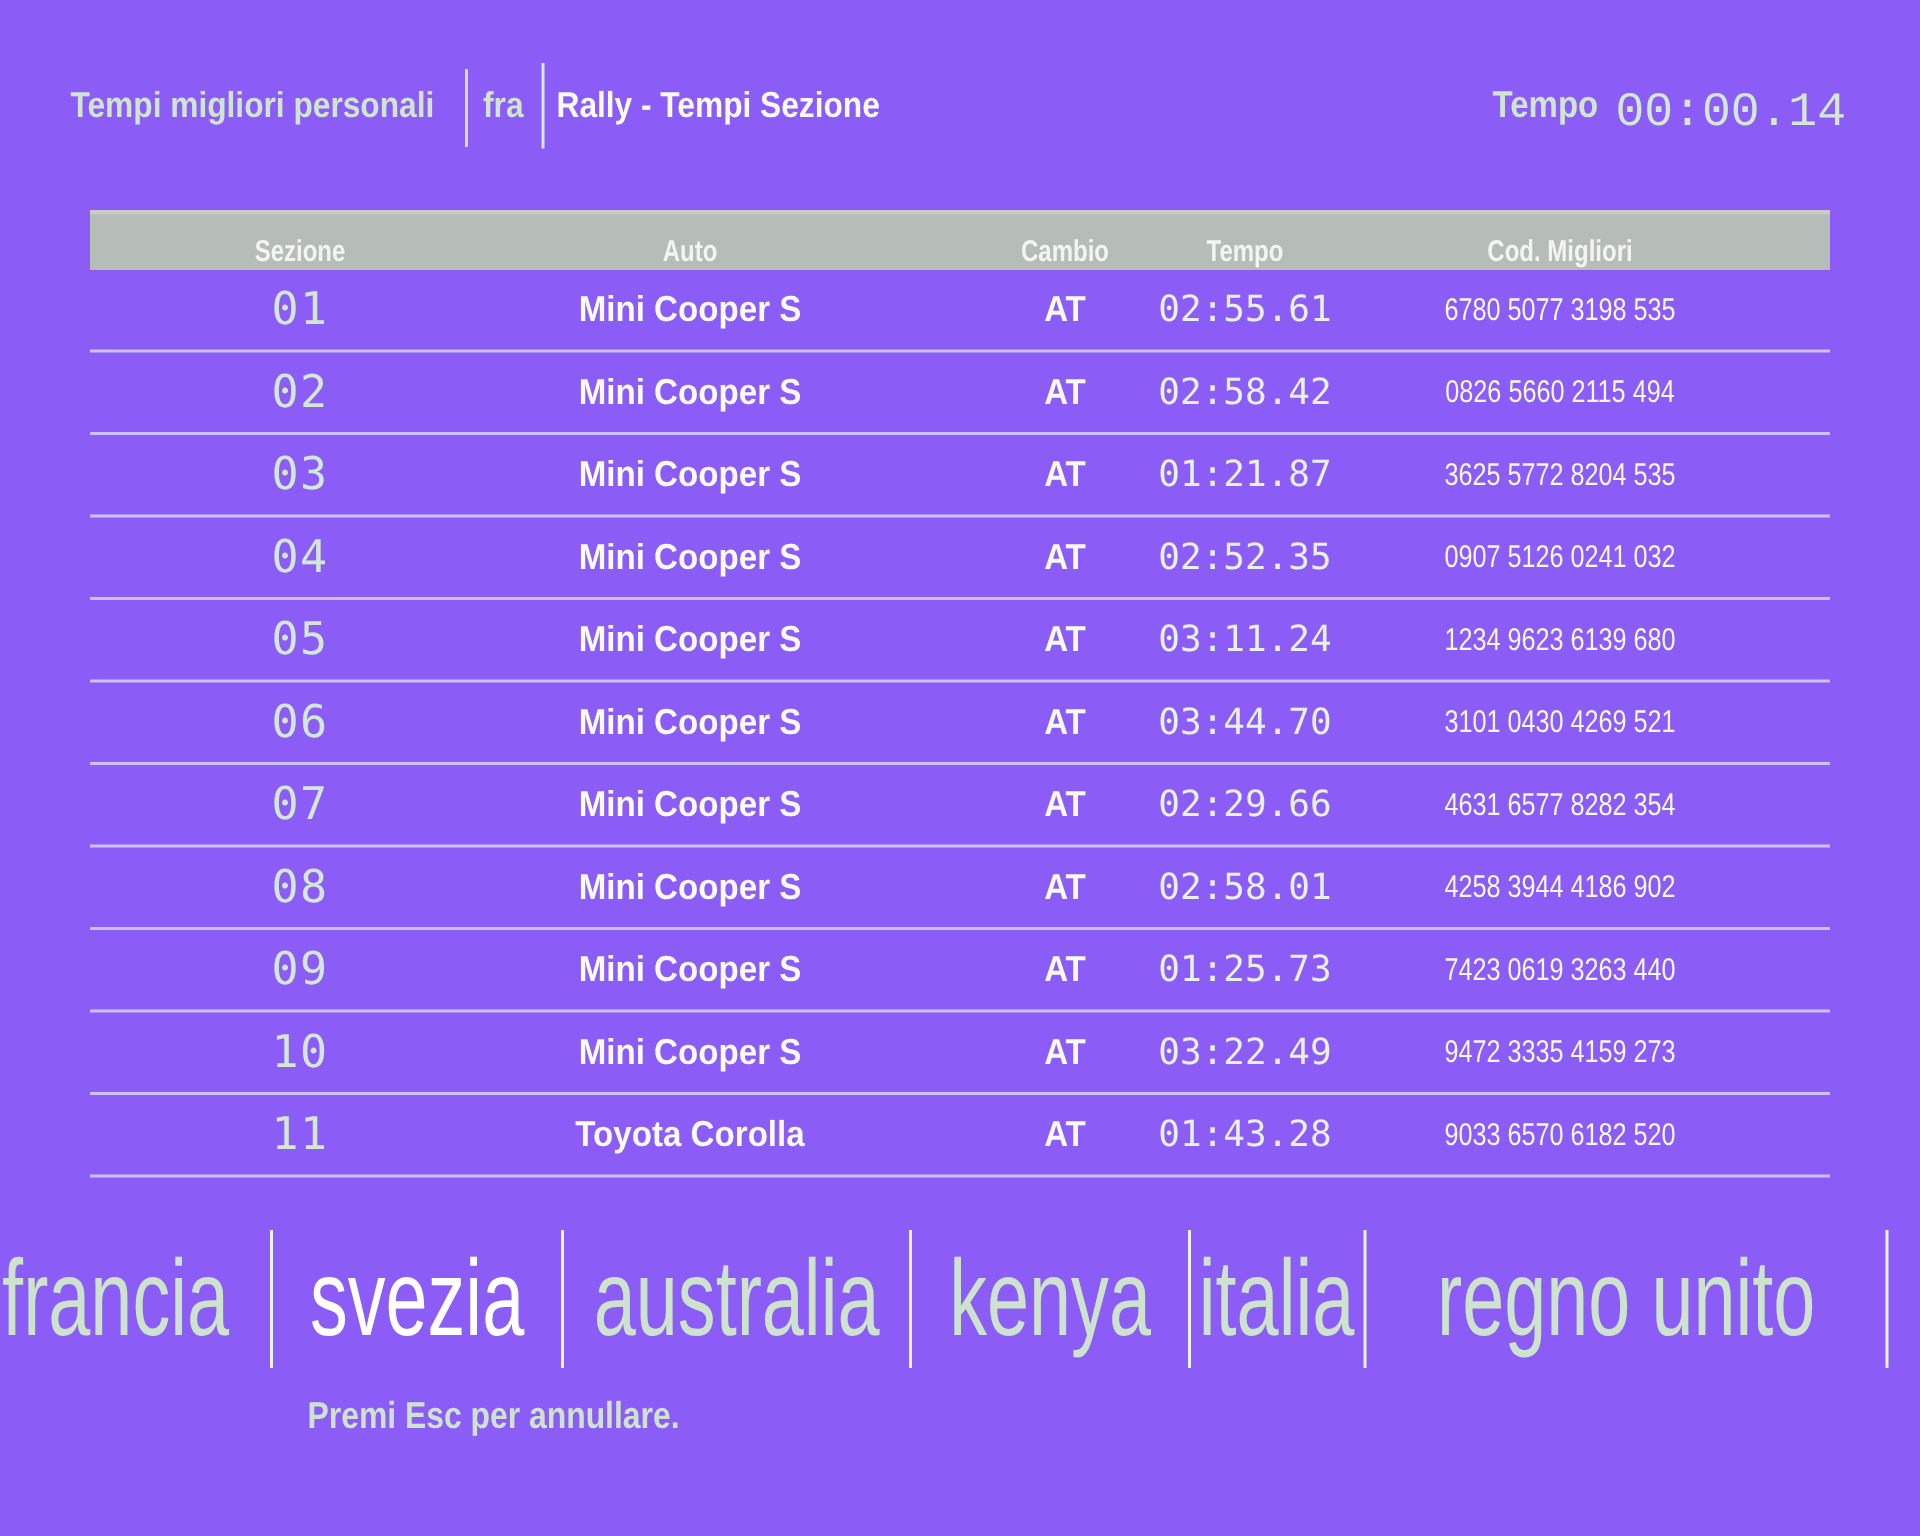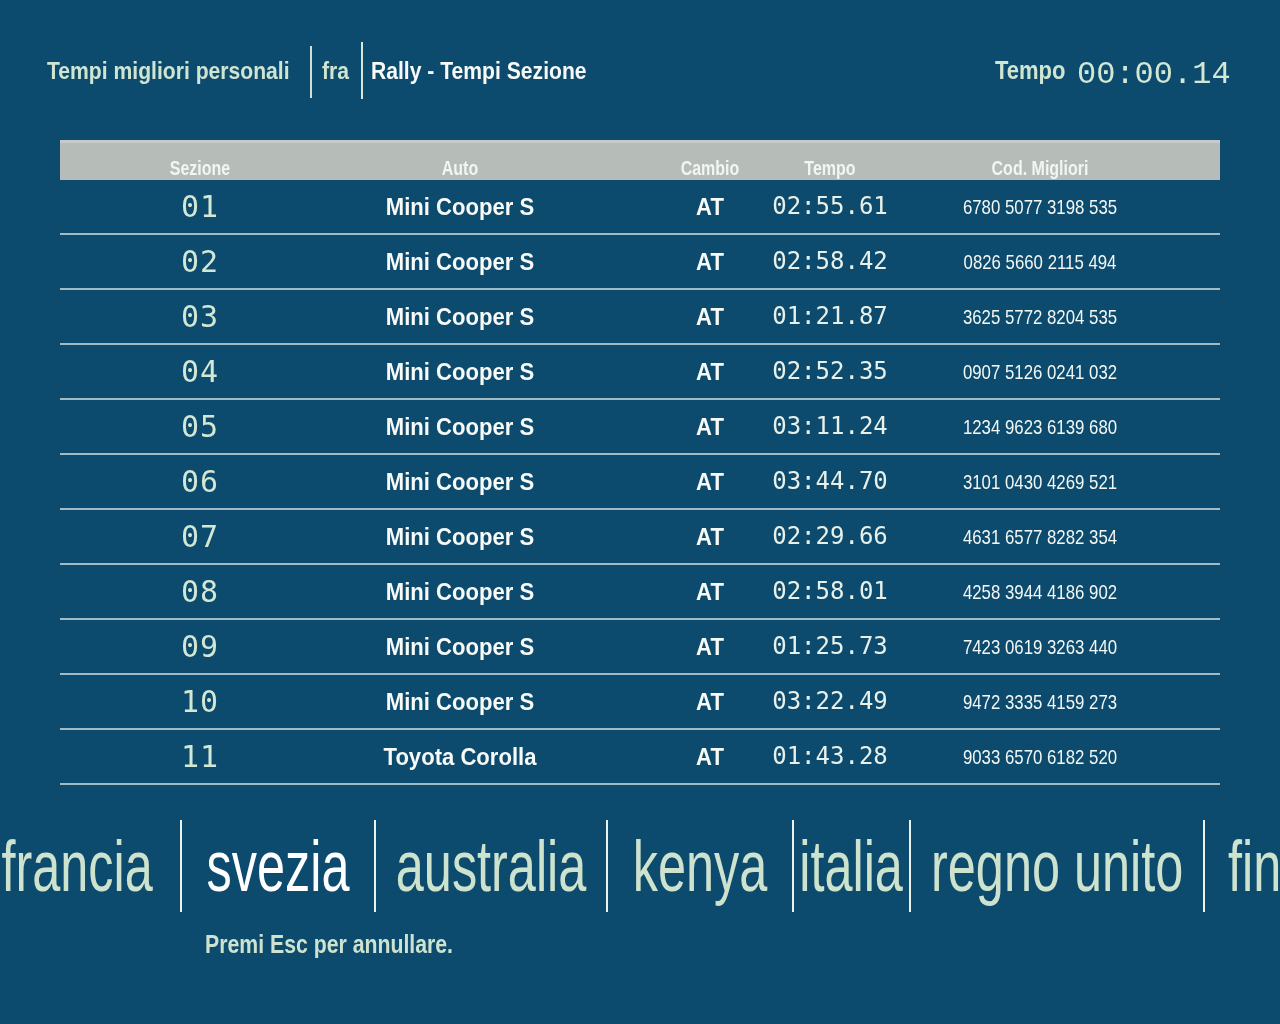--- a/index.html
+++ b/index.html
@@ -1,18 +1,18 @@
 <!DOCTYPE html>
 <html><head>
 <meta charset="utf-8">
 <style>
   html,body { margin:0; padding:0; }
   .stage {
     position:relative; width:1280px; height:1024px;
-    background:#0c4a6e; overflow:hidden;
+    background:#8b5cf6; overflow:hidden;
     font-family:"Liberation Sans", sans-serif;
   }
   .abs { position:absolute; white-space:nowrap; }
 
   
   .hdr-title {
     left:47px; top:57px; font-size:24px; font-weight:bold; color:#cfe5d1;
     transform:scaleX(0.88); transform-origin:left center;
   }
   .hdr-tag {
@@ -221,21 +221,21 @@
   </div>
 <div class="tab-div"></div>
   <div class="tab" style="width: 186px;">
     <span class="tab-label">kenya</span>
   </div>
 <div class="tab-div"></div>
   <div class="tab" style="width: 117px; justify-content: center;">
     <span class="tab-label">italia</span>
   </div>
 <div class="tab-div"></div>
-  <div class="tab" style="width: 294px;">
+  <div class="tab" style="width: 348px;">
     <span class="tab-label">regno unito</span>
   </div>
 <div class="tab-div"></div>
   <div class="tab tab-last" style="width: 460px;">
     <span class="tab-label">finlandia</span>
   </div>
 </div>
 
   <div class="abs esc-hint">Premi Esc per annullare.</div>
 </div>

